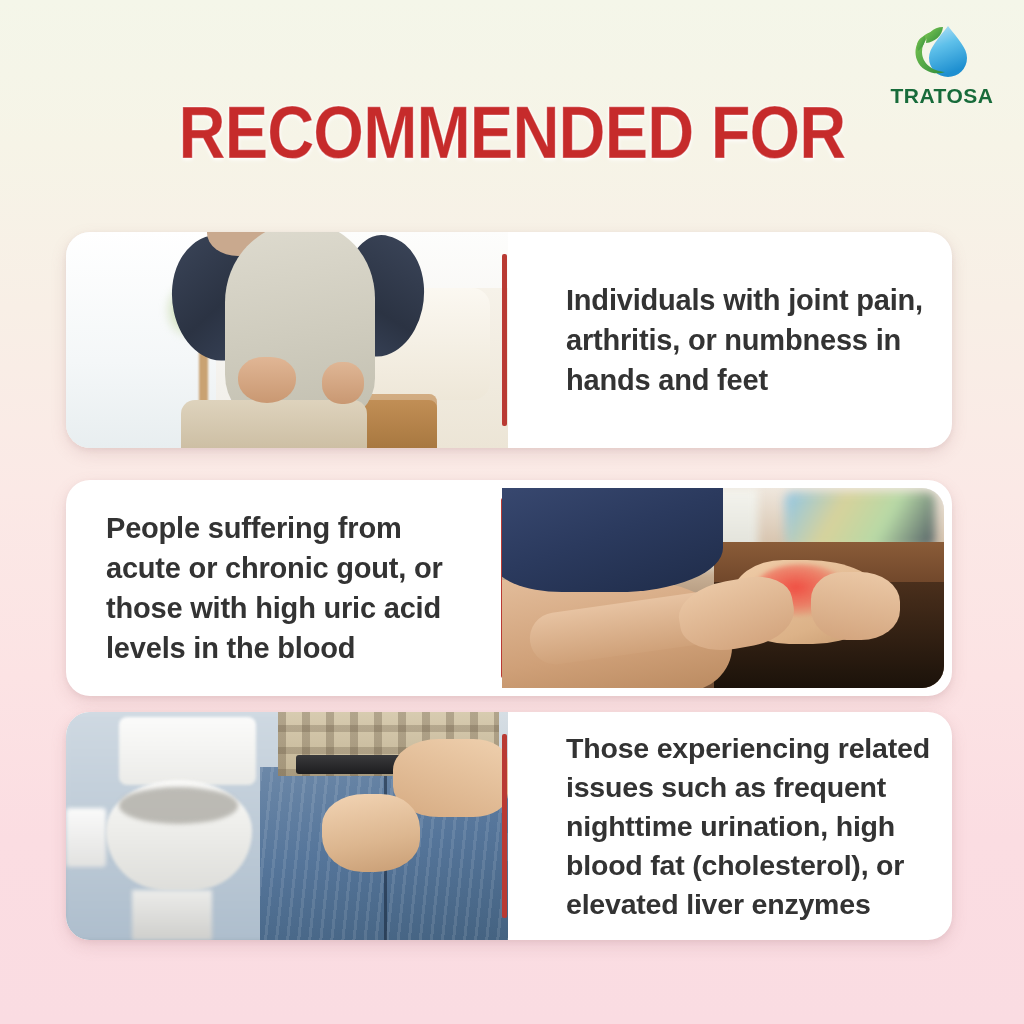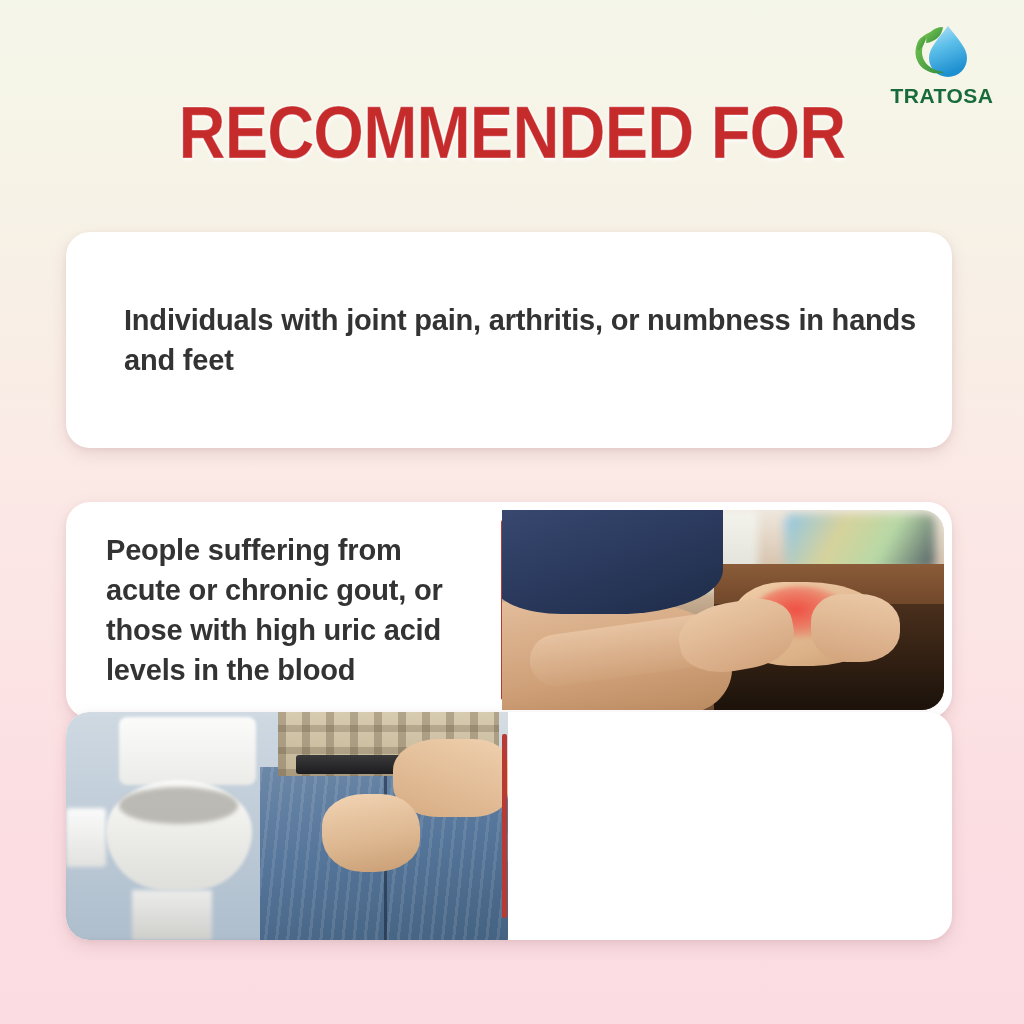--- a/index.html
+++ b/index.html
@@ -53,22 +53,22 @@
   
   .card {
     position:absolute;
     background:#ffffff;
     border-radius:24px;
     box-shadow:0 6px 16px rgba(160,110,115,0.18), 0 2px 5px rgba(160,110,115,0.10);
     overflow:hidden;
     display:flex;
     align-items:stretch;
   }
-  #card1 { left:66px; top:232px; width:886px; height:216px;flex-direction:column; }
-  #card2 { left:66px; top:502px; width:886px; height:216px; }
+  #card1 { left:66px; top:232px; width:886px; height:216px; }
+  #card2 { left:66px; top:480px; width:886px; height:216px; }
   #card3 { left:66px; top:712px; width:886px; height:228px; }
 
   .media {
     position:relative;
     overflow:hidden;
     flex:0 0 auto;
     background:#e9e9e9;
   }
   .media.left  { border-radius:24px 0 0 24px; }
   .media.right { border-radius:0 22px 22px 0; margin:8px 8px 8px 0; }
@@ -302,14 +302,15 @@
       <div class="jeans"></div>
         <div class="seam"></div>
       <div class="plaid"></div>
         <div class="belt"></div>
       <div class="forearm"></div>
         <div class="hands"></div>
     </div>
   </div>
   <div class="txt">
     <div class="rule"></div>
+    <p>Those experiencing related issues such as frequent nighttime urination, high blood fat (cholesterol), or elevated liver enzymes</p>
   </div>
 </div>
 
 </body></html>

